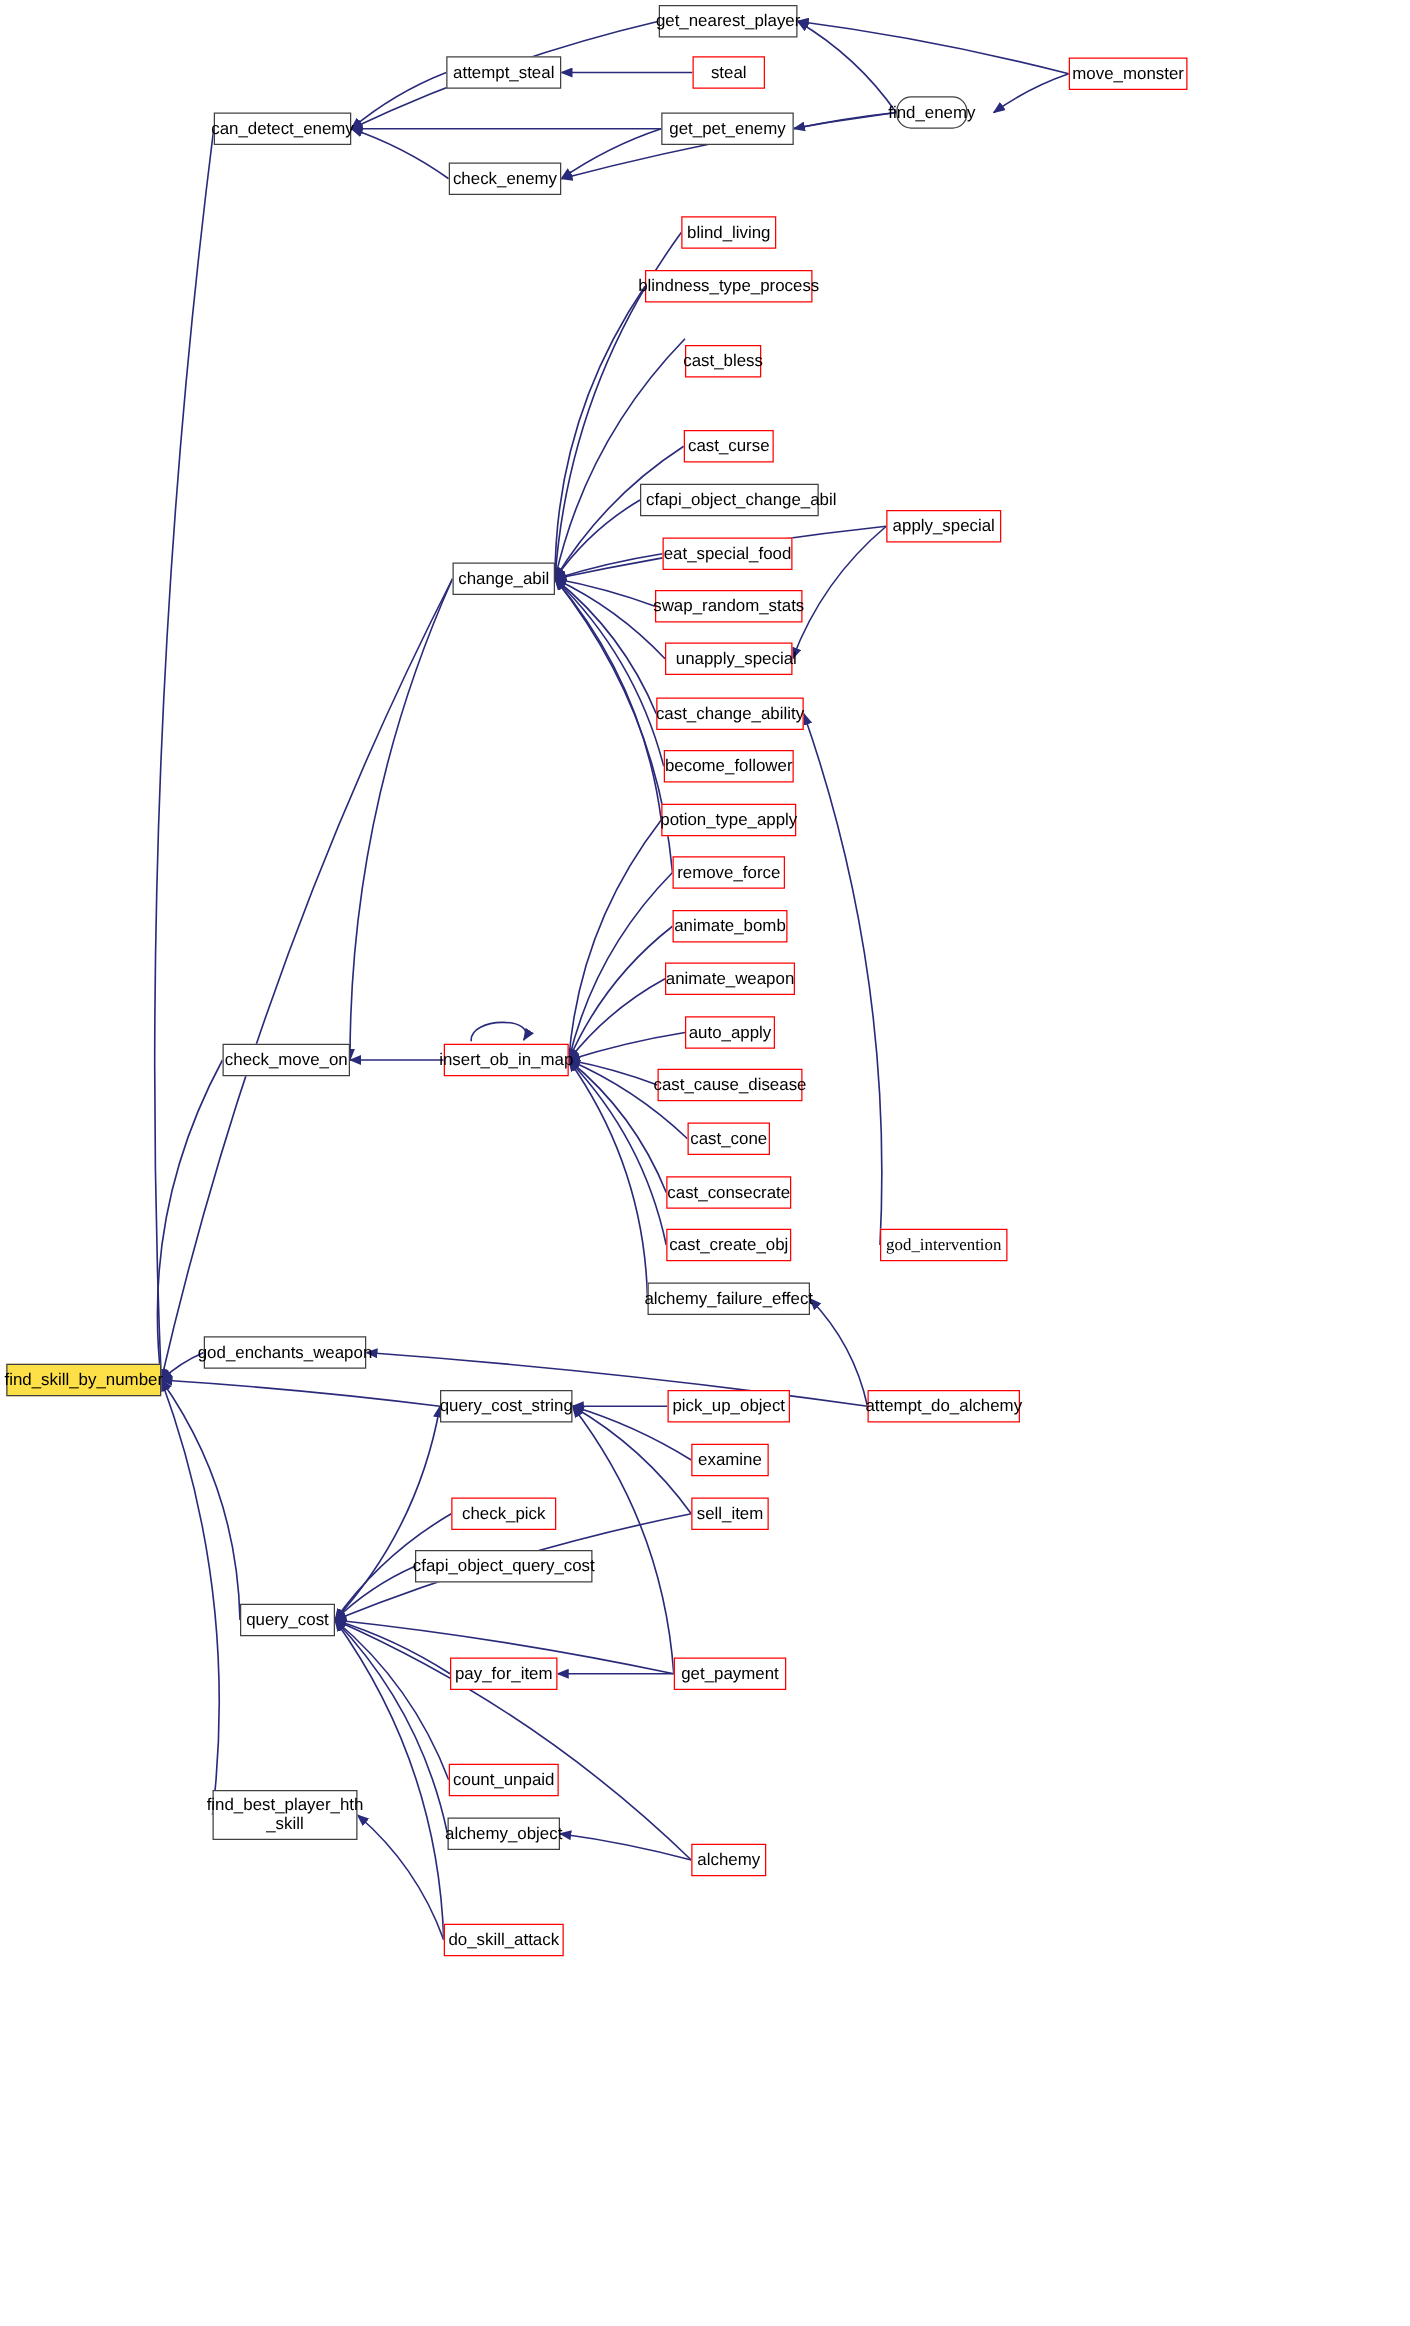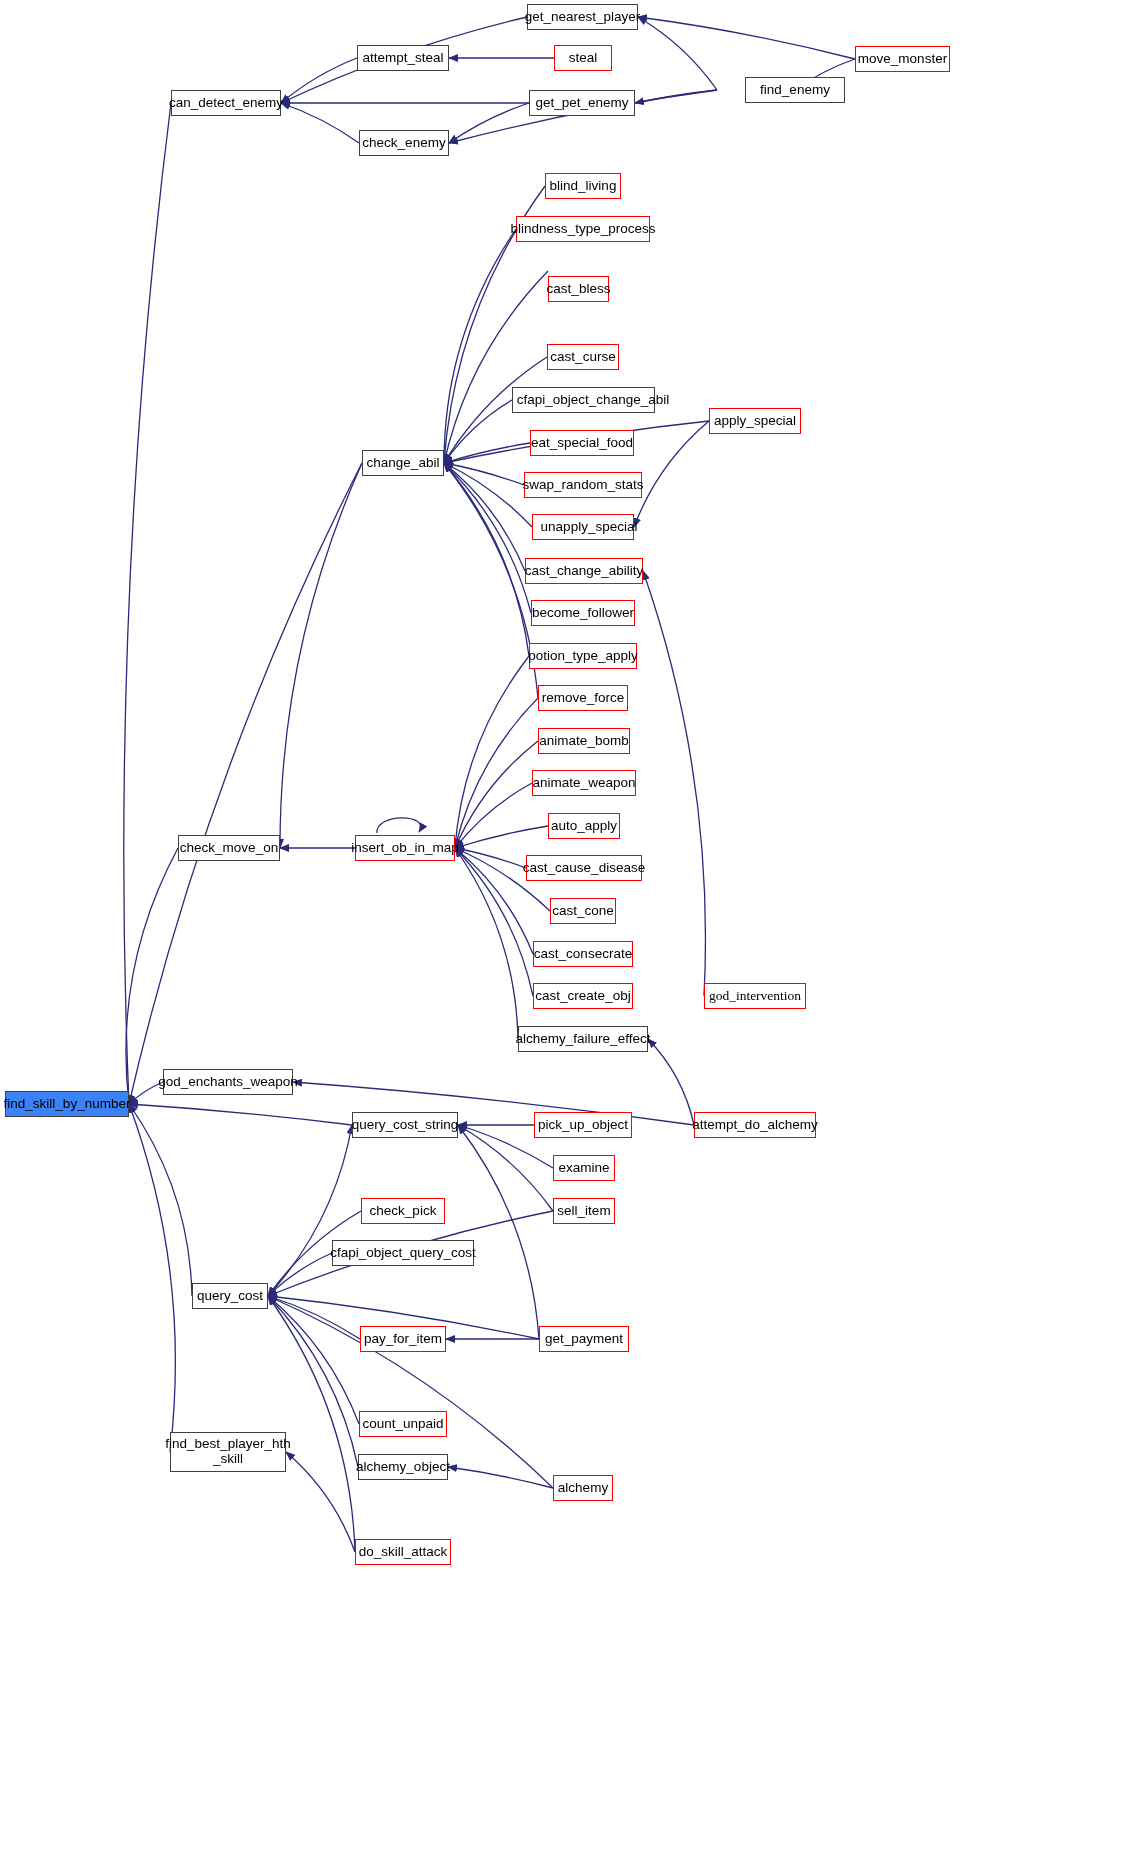--- a/index.html
+++ b/index.html
@@ -39,21 +39,21 @@
   }
   .node.black {
     border: 1.6px solid #404040;
   }
   .node.red {
     border: 1.6px solid #ff0000;
     text-align: right;
   }
   .node.root {
     border: 1.6px solid #404040;
-    background: #3b82f6;
+    background: #fde047;
   }
 </style>
 </head>
 <body>
 
 <div id="graph">
   <svg id="edges" viewBox="0 0 1128 1861">
     <defs>
       <marker id="ah" markerWidth="10" markerHeight="8" refX="9" refY="4" orient="auto" markerUnits="userSpaceOnUse">
         <path d="M0,0 L10,4 L0,8 z" fill="#2a2a7a"></path>
@@ -124,21 +124,21 @@
         <path d="M192,1296 Q189.688837296169,1190.4224127621947 129,1104" marker-end="url(#ah)"></path>
         <path d="M170,1452 Q191.21150664039445,1273.0857132981143 129,1104" marker-end="url(#ah)"></path>
         <path d="M355,1552 Q333.66928184899996,1492.91319552419 286,1452" marker-end="url(#ah)"></path>
         <path d="M355,1552 Q350.28165803442107,1410.8202959023647 268,1296" marker-end="url(#ah)"></path>
       </g>
   </svg>
 <div class="node black" style="left: 527px; top: 4px; width: 111px; height: 26px;">get_nearest_player</div>
     <div class="node red" style="left: 855px; top: 46px; width: 95px; height: 26px;">move_monster</div>
     <div class="node black" style="left: 357px; top: 45px; width: 92px; height: 26px;">attempt_steal</div>
     <div class="node red" style="left: 554px; top: 45px; width: 58px; height: 26px;">steal</div>
-    <div class="node black" style="left: 745px; top: 77px; width: 100px; height: 26px;">find_enemy</div>
+    <div class="node black" style="left: 717px; top: 77px; width: 57px; height: 26px; border-radius: 12px;">find_enemy</div>
     <div class="node black" style="left: 171px; top: 90px; width: 110px; height: 26px;">can_detect_enemy</div>
     <div class="node black" style="left: 529px; top: 90px; width: 106px; height: 26px;">get_pet_enemy</div>
     <div class="node black" style="left: 359px; top: 130px; width: 90px; height: 26px;">check_enemy</div>
     <div class="node red" style="left: 545px; top: 173px; width: 76px; height: 26px;">blind_living</div>
     <div class="node red" style="left: 516px; top: 216px; width: 134px; height: 26px;">blindness_type_process</div>
     <div class="node red" style="left: 548px; top: 276px; width: 61px; height: 26px;">cast_bless</div>
     <div class="node red" style="left: 547px; top: 344px; width: 72px; height: 26px;">cast_curse</div>
     <div class="node black" style="left: 512px; top: 387px; width: 143px; height: 26px; padding-left: 19px;">cfapi_object_change_abil</div>
     <div class="node red" style="left: 709px; top: 408px; width: 92px; height: 26px;">apply_special</div>
     <div class="node red" style="left: 530px; top: 430px; width: 104px; height: 26px;">eat_special_food</div>

